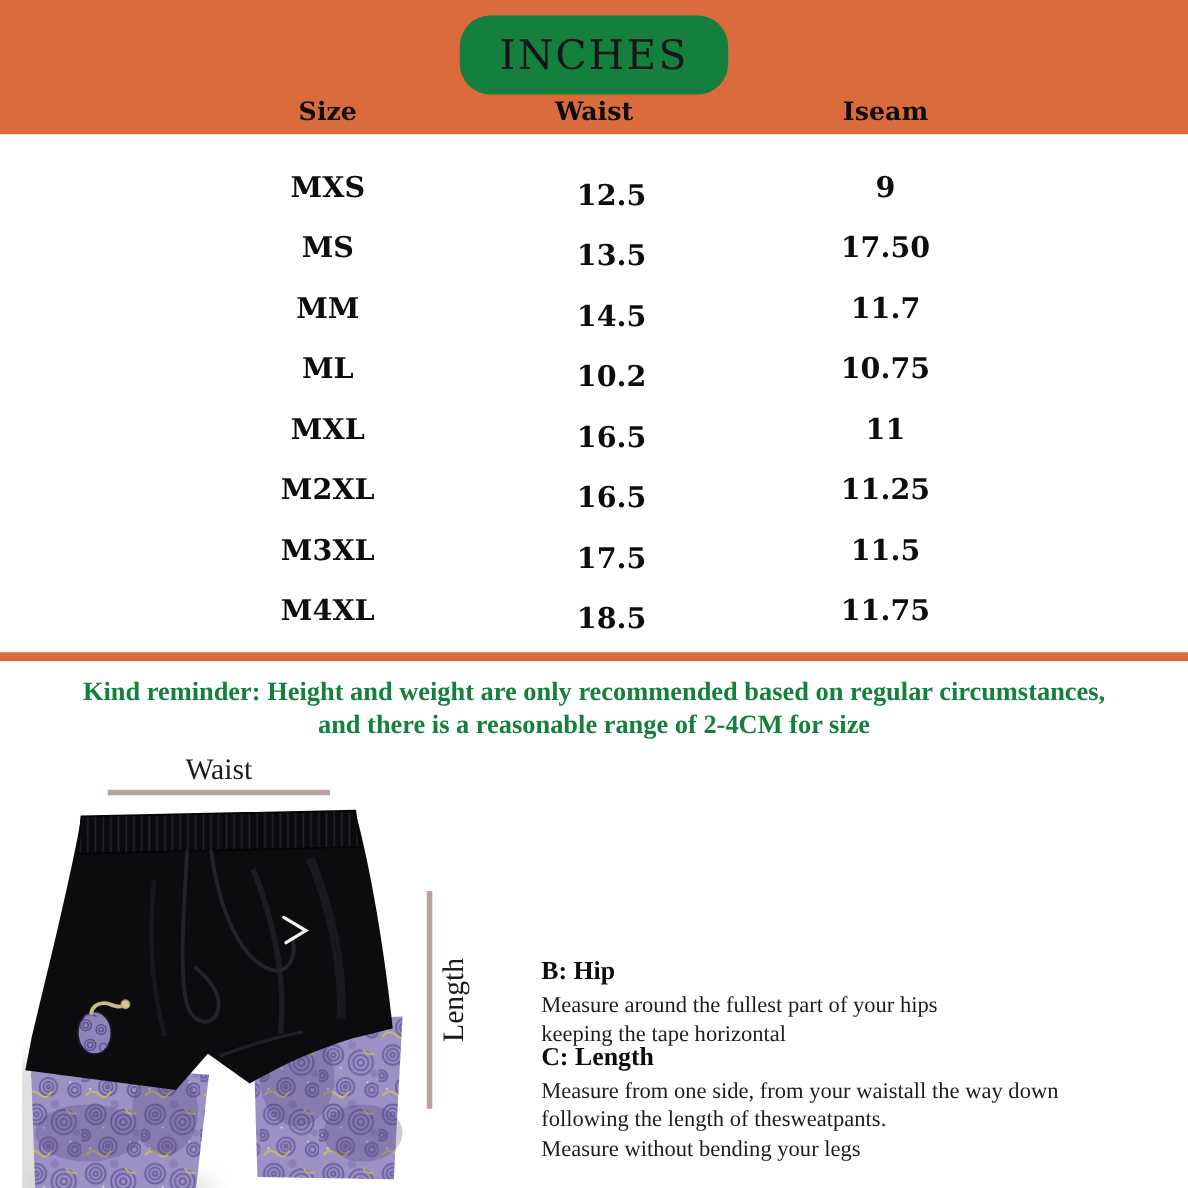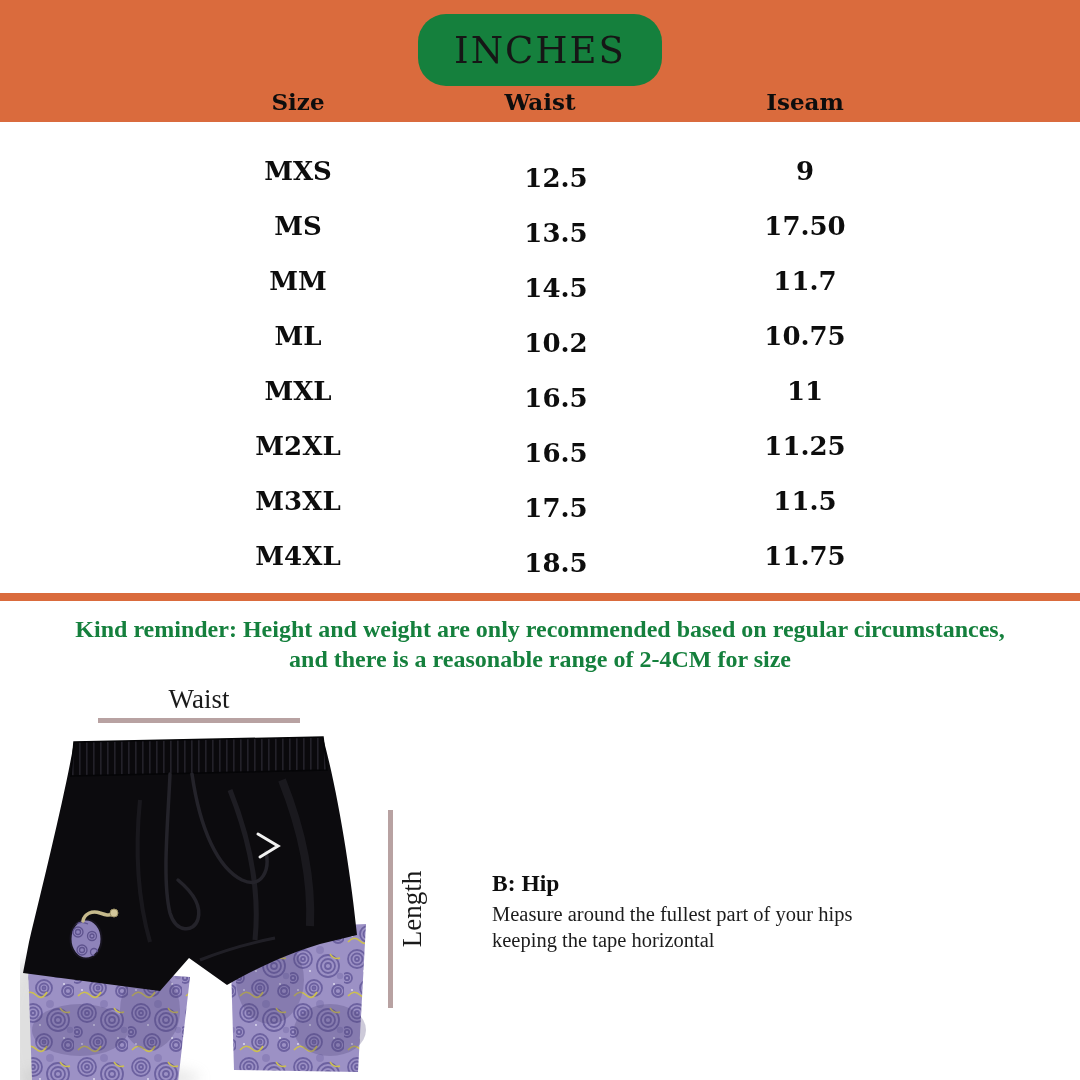--- a/index.html
+++ b/index.html
@@ -219,15 +219,21 @@
       <circle cx="94" cy="183" r="4" fill="#D3C79A" stroke="#9A8F63" stroke-width="1"></circle>
     </g>
   </svg>
 
   <div class="instr">
     <div class="iblock b-b">
       <div class="iheading">B: Hip</div>
       <div class="iline">Measure around the fullest part of your hips</div>
       <div class="iline">keeping the tape horizontal</div>
     </div>
+    <div class="iblock b-c">
+      <div class="iheading">C: Length</div>
+      <div class="iline">Measure from one side, from your waistall the way down</div>
+      <div class="iline">following the length of thesweatpants.</div>
+      <div class="iline">Measure without bending your legs</div>
+    </div>
   </div>
 
 </div>
 
 </body></html>

